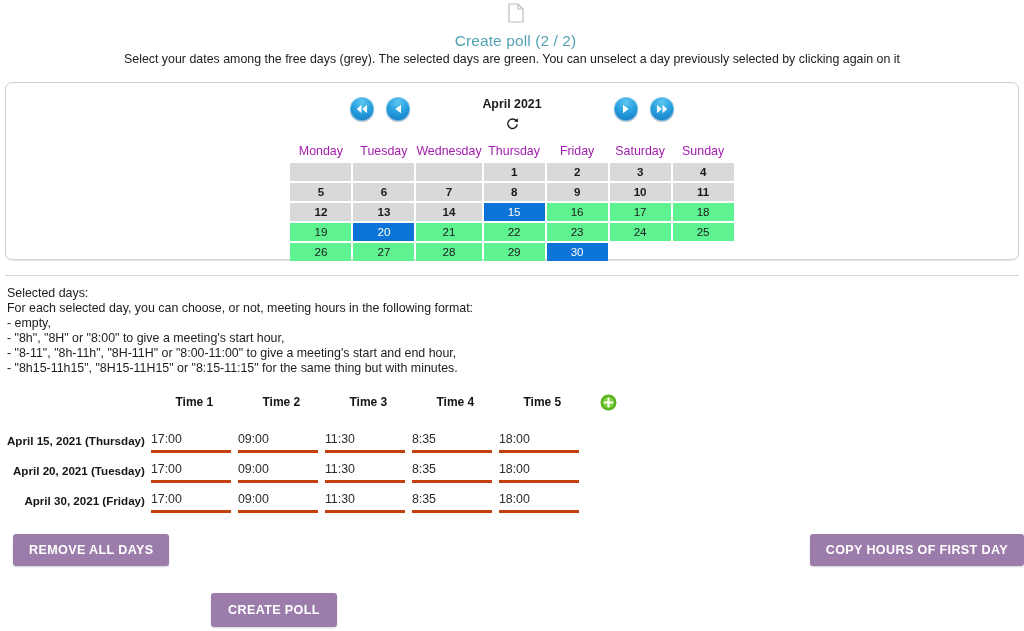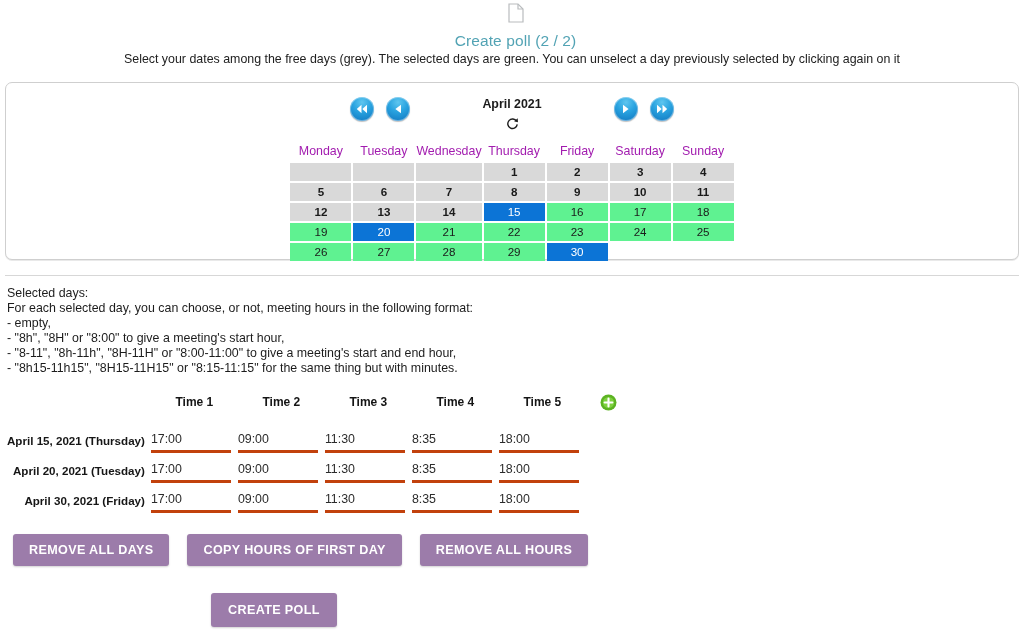--- a/index.html
+++ b/index.html
@@ -179,20 +179,21 @@
     padding: 2px 0 4px 0;
     background: transparent;
     outline: none;
   }
 
   
   .btn-row {
     display: flex;
     gap: 18px;
     margin: 18px 0 0 13px;
+    justify-content: space-between;
   }
   .pbtn {
     background: #9c7caa;
     color: #ffffff;
     border: none;
     border-radius: 3px;
     font-family: "Liberation Sans", sans-serif;
     font-size: 12.6px;
     font-weight: bold;
     letter-spacing: .35px;
@@ -381,18 +382,17 @@
         <td class="cell"><input type="text" class="time-input" value="8:35" style=""></td>
         <td class="cell"><input type="text" class="time-input" value="18:00" style=""></td>
         <td></td>
       </tr>
     </tbody>
 </table>
 
 <div class="btn-row">
   <button class="pbtn">REMOVE ALL DAYS</button>
   <button class="pbtn">COPY HOURS OF FIRST DAY</button>
-  <button class="pbtn">REMOVE ALL HOURS</button>
 </div>
 
 <div class="create-row">
   <button class="pbtn create">CREATE POLL</button>
 </div>
 
 </body></html>

